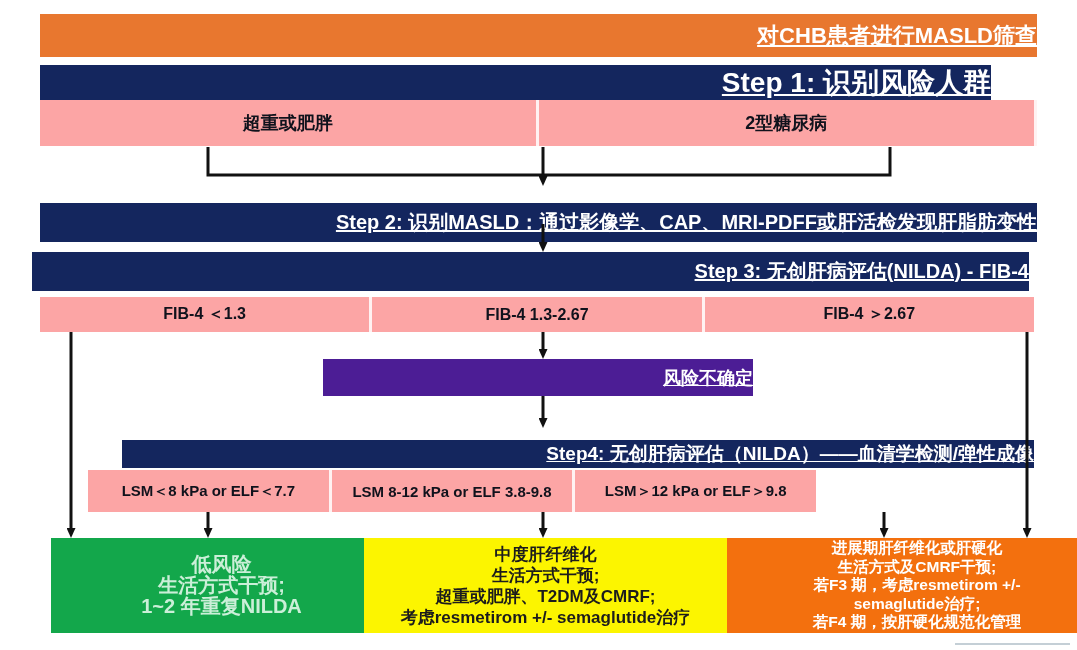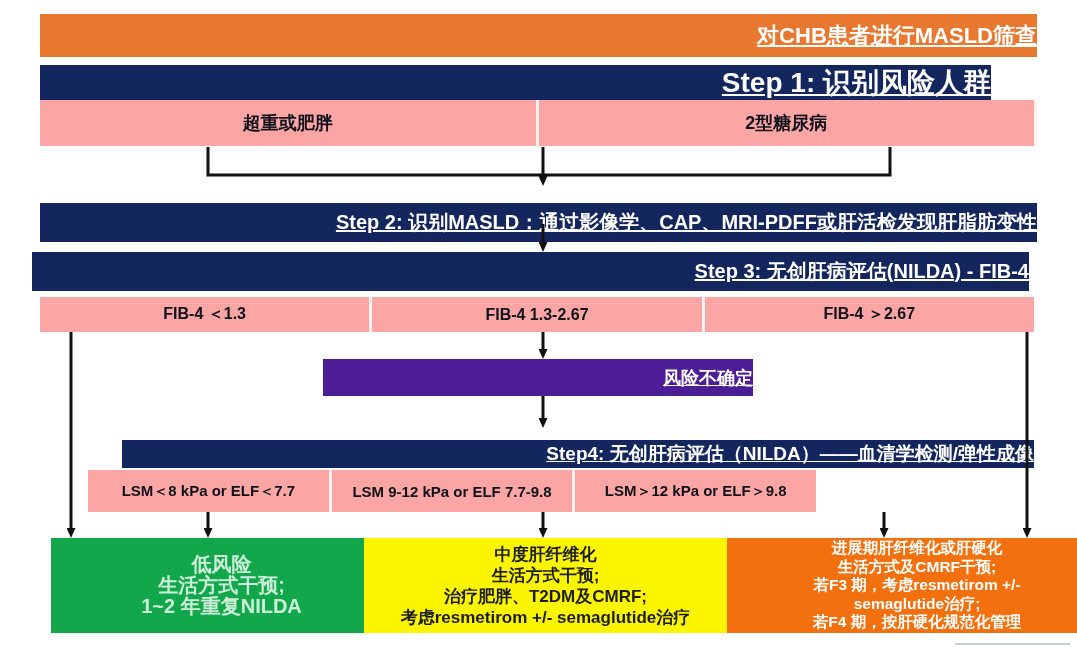--- a/index.html
+++ b/index.html
@@ -63,33 +63,33 @@
 
   <div class="bar uncertain">
     <span>风险不确定</span>
   </div>
 
   <div class="bar navy s4-header">
     <span>Step4: 无创肝病评估（NILDA）——血清学检测/弹性成像</span>
   </div>
   <div class="cellrow s4-row">
     <div class="cell divider">LSM＜8 kPa or ELF＜7.7</div>
-    <div class="cell divider">LSM 9-12 kPa or ELF 7.7-9.8</div>
+    <div class="cell divider">LSM 8-12 kPa or ELF 3.8-9.8</div>
     <div class="cell">LSM＞12 kPa or ELF＞9.8</div>
   </div>
 
   <div class="outcome out-low">
     <div>低风险</div>
     <div>生活方式干预;</div>
     <div>1~2 年重复NILDA</div>
   </div>
   <div class="outcome out-mod">
     <div>中度肝纤维化</div>
     <div>生活方式干预;</div>
-    <div>治疗肥胖、T2DM及CMRF;</div>
+    <div>超重或肥胖、T2DM及CMRF;</div>
     <div>考虑resmetirom +/- semaglutide治疗</div>
   </div>
   <div class="outcome out-adv">
     <div>进展期肝纤维化或肝硬化</div>
     <div>生活方式及CMRF干预;</div>
     <div>若F3 期，考虑resmetirom +/-</div>
     <div>semaglutide治疗;</div>
     <div>若F4 期，按肝硬化规范化管理</div>
   </div>
 

